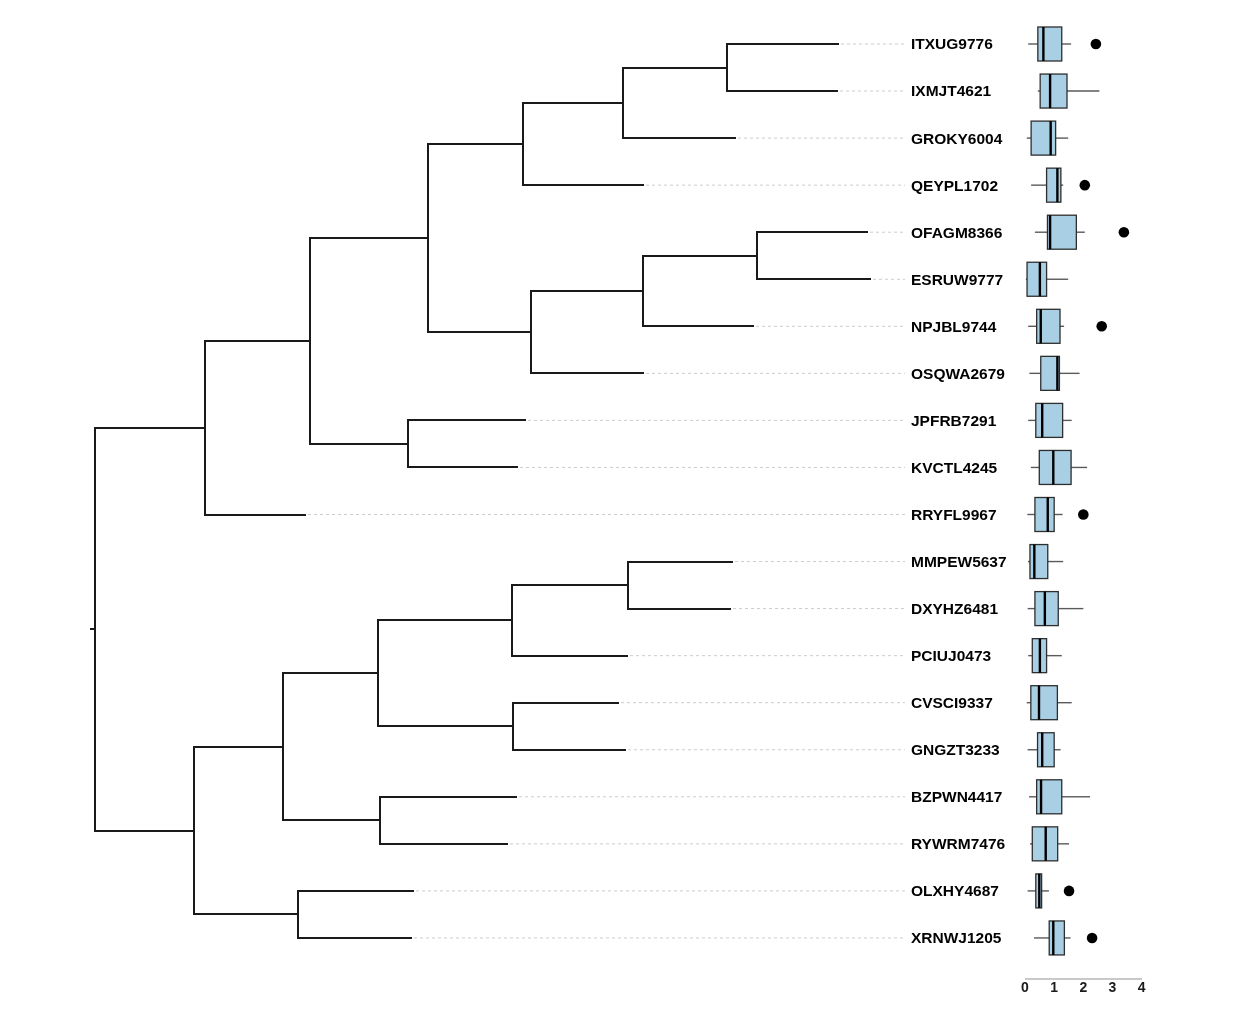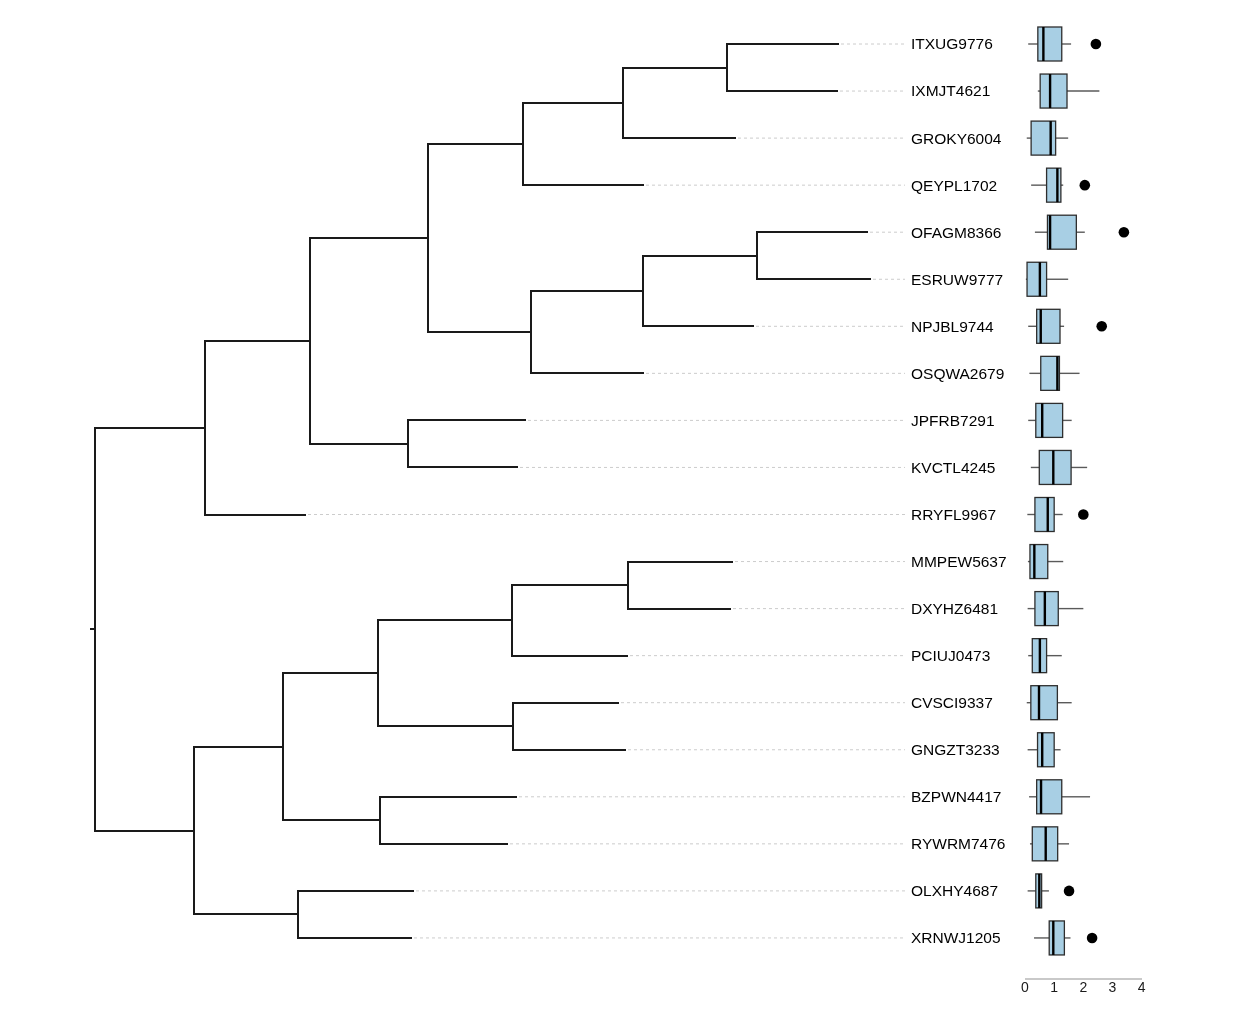--- a/index.html
+++ b/index.html
@@ -1,16 +1,16 @@
 <!DOCTYPE html>
 <html><head>
 <meta charset="utf-8">
 <style>
   html,body{margin:0;padding:0;background:#ffffff;}
-  .canvas{position:relative;width:1254px;height:1018px;background:#ffffff;overflow:hidden;}
+  .canvas{position:relative;width:1254px;height:1018px;background:#ffffff;overflow:hidden;font-weight:bold;}
   svg{display:block;}
   svg text{font-family:"Liberation Sans","DejaVu Sans",sans-serif;}
   .tip-label{font-size:15.5px;fill:#000000;}
   .axis-label{font-size:14px;fill:#1a1a1a;}
 </style>
 </head>
 <body>
 
 <div class="canvas">
   <svg id="figure-svg" width="1254" height="1018" viewBox="0 0 1254 1018">

